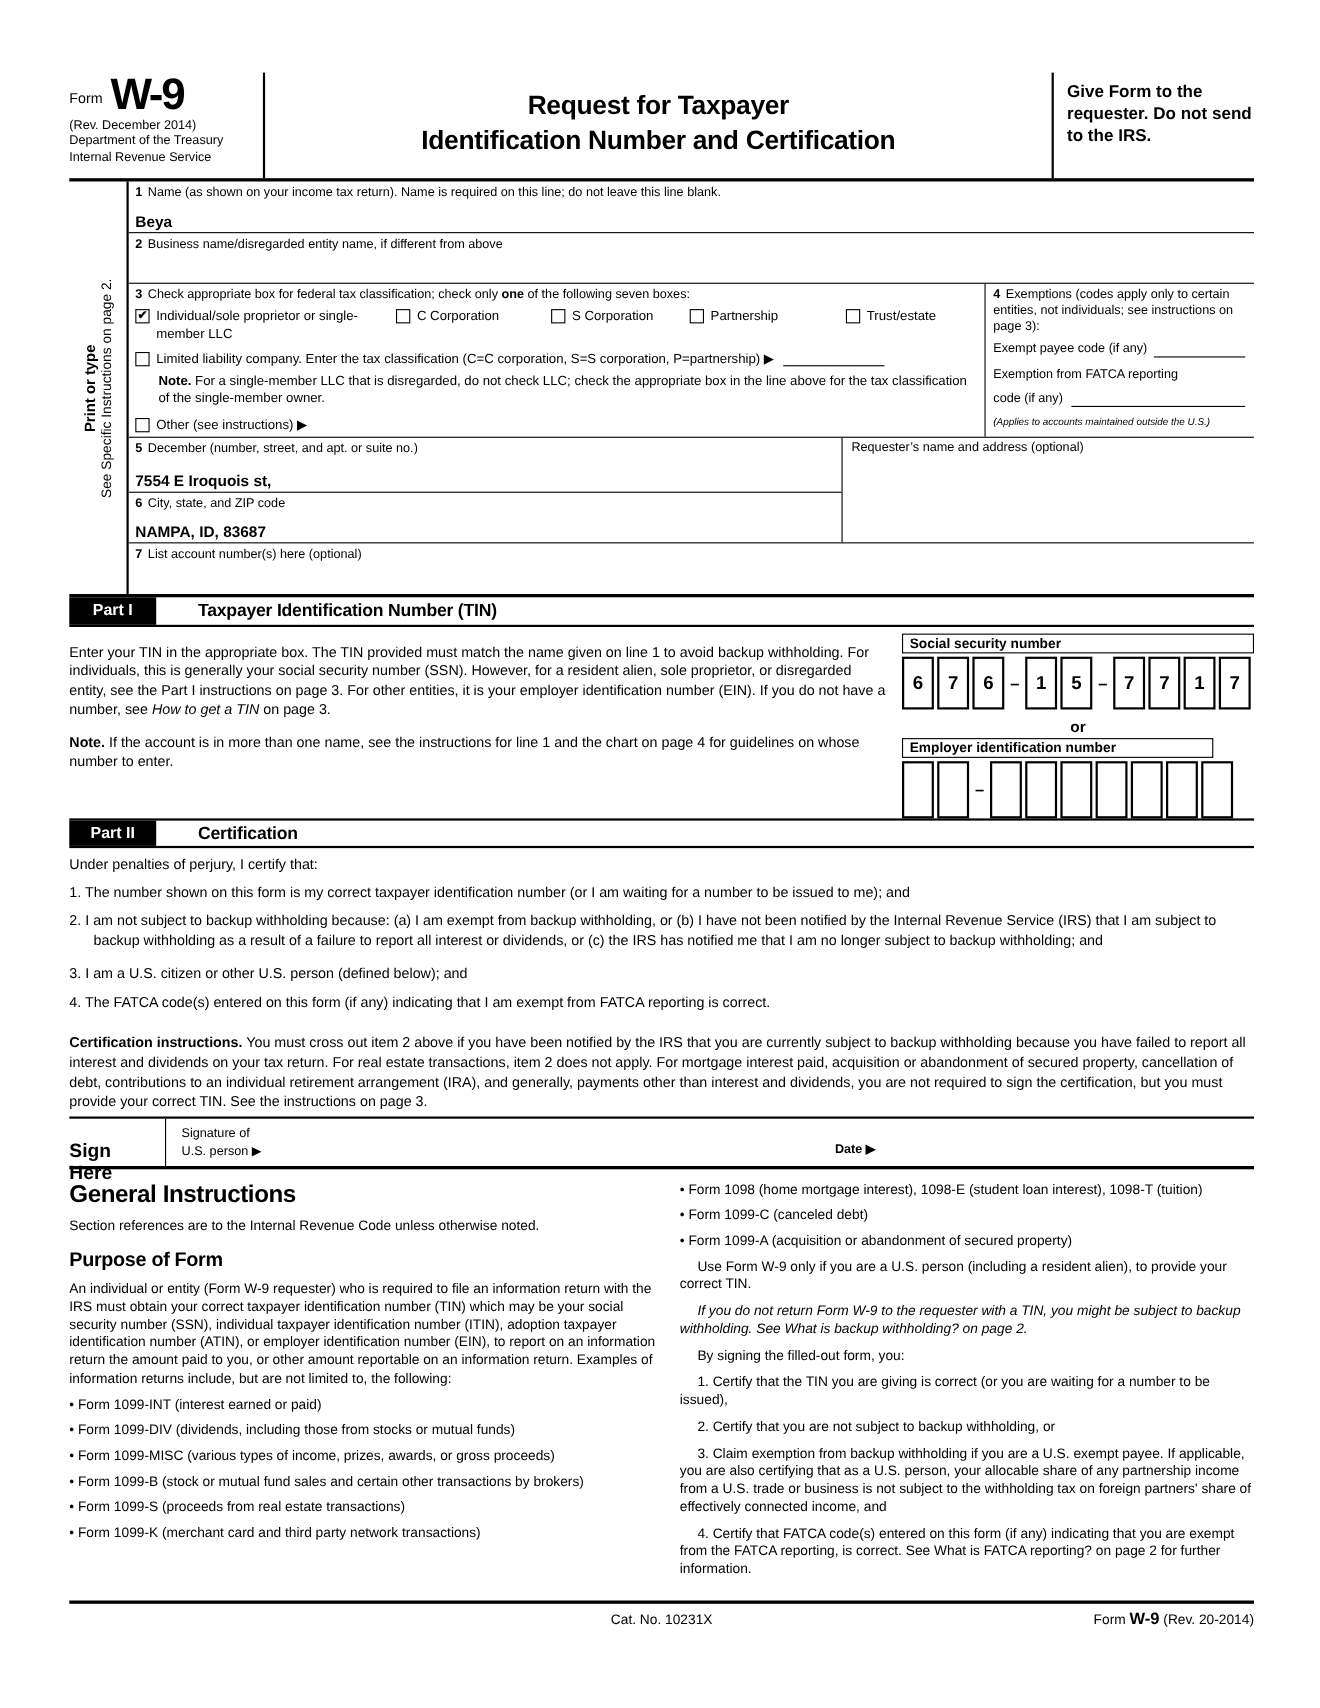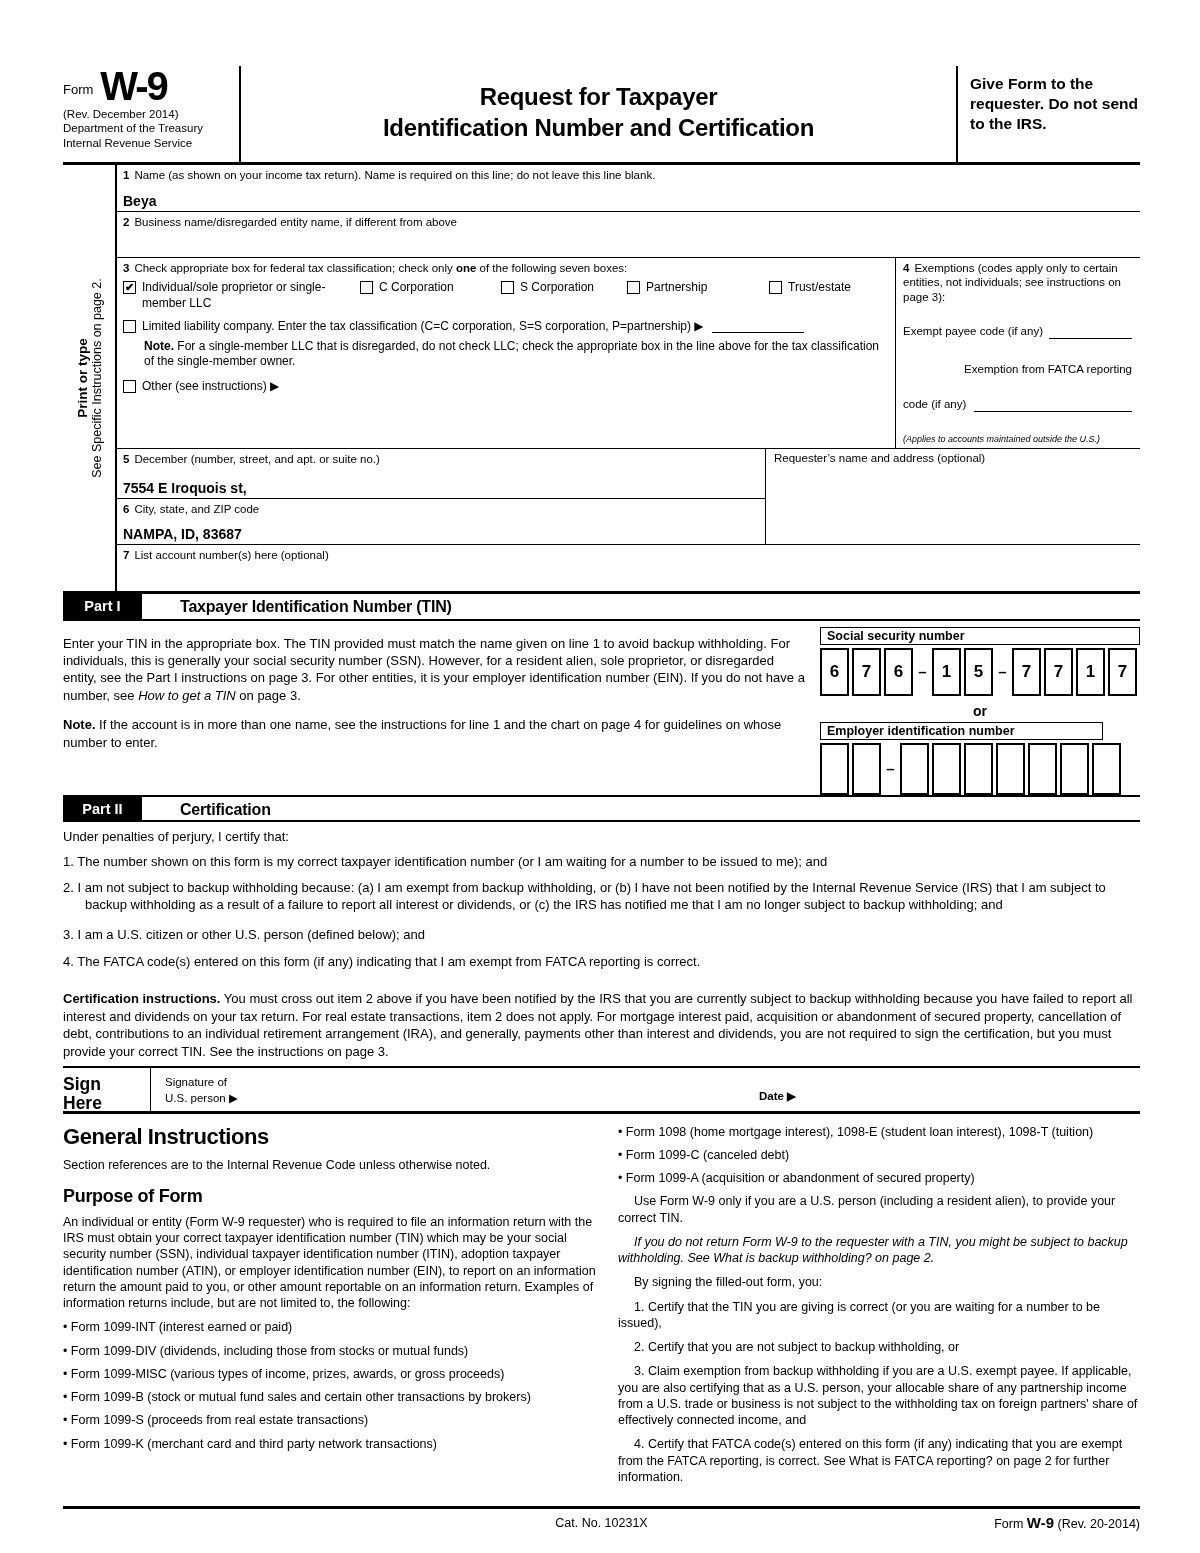--- a/index.html
+++ b/index.html
@@ -26,35 +26,35 @@
   .side-bold { display:block; font-weight:bold; font-size:13.5px; }
   .side-reg { display:block; font-size:12.5px; }
   .rows { flex:1; border-left:2px solid #000; }
   .lbl { font-size:11.5px; line-height:1.25; }
   .fnum { font-weight:bold; margin-right:5px; }
   .fval { font-size:14px; font-weight:bold; }
   .row1 { border-bottom:1px solid #000; height:47px; padding:3px 6px 2px; display:flex; flex-direction:column; justify-content:space-between; }
   .row2 { border-bottom:1px solid #000; height:46px; padding:3px 6px; }
   .row3 { border-bottom:1px solid #000; min-height:140px; display:flex; }
   .row3-left { flex:1; padding:3px 8px 4px 6px; }
-  .box4 { width:245px; border-left:1.5px solid #000; padding:3px 8px 2px 7px; font-size:11.5px; line-height:1.3; display:flex; flex-direction:column;gap:14px; }
+  .box4 { width:245px; border-left:1.5px solid #000; padding:3px 8px 2px 7px; font-size:11.5px; line-height:1.3; display:flex; flex-direction:column; }
   .cb-row { display:flex; margin-top:5px; font-size:12px; }
   .cb { width:13px; height:13px; border:1.5px solid #000; flex-shrink:0; margin-right:6px; font-size:11px; line-height:11px; text-align:center; font-weight:bold; margin-top:1px; }
   .cb-item { display:flex; line-height:1.3; }
   .cbi-1 { width:237px; } .cbi-2 { width:141px; } .cbi-3 { width:126px; } .cbi-4 { width:142px; }
   .llc-row { display:flex; margin-top:7px; font-size:12px; align-items:flex-end; }
   .llc-row .cb { align-self:flex-start; }
   .blank-line { flex:1; max-width:92px; border-bottom:1.5px solid #000; height:14px; margin-left:8px; }
   .note3 { margin:6px 0 0 21px; font-size:12px; line-height:1.3; }
   .other-row { display:flex; margin-top:9px; font-size:12px; }
   .b { font-weight:bold; }
   .u-flex { display:inline-block; border-bottom:1px solid #000; }
   .exempt-line { margin-top:6px; display:flex; align-items:flex-end; }
   .exempt-line .u-flex { flex:1; margin-left:6px; height:13px; }
-  .fatca-1 { margin-top:9px;text-align:right; }
+  .fatca-1 { margin-top:9px; }
   .fatca-2 { margin-top:6px; display:flex; align-items:flex-end; }
   .fatca-2 .u-flex { flex:1; margin-left:8px; height:13px; }
   .applies { font-size:9px; font-style:italic; margin-top:8px; }
   .row56 { display:flex; border-bottom:1px solid #000; }
   .addr-col { flex:1; }
   .row5 { border-bottom:1px solid #000; height:50px; padding:3px 6px 2px; display:flex; flex-direction:column; justify-content:space-between; }
   .row6 { height:45px; padding:3px 6px 2px; display:flex; flex-direction:column; justify-content:space-between; }
   .req-box { width:375px; border-left:1.5px solid #000; padding:3px 8px; font-size:11.5px; }
   .row7 { height:46px; padding:3px 6px; }
 
@@ -78,21 +78,21 @@
   .or-word { font-weight:bold; font-size:14px; margin:7px 0 3px;text-align:center; }
 
   
   .p2-intro { font-size:13px; margin-top:7px; }
   .cert-item { font-size:13px; line-height:1.33; padding-left:22px; text-indent:-22px; margin-top:9px; }
   .cert-item.gap { margin-top:13px; }
   .cert-instr { font-size:13px; line-height:1.36; margin-top:20px; }
 
   
   .sign-row { display:flex; border-top:2px solid #000; border-bottom:3px solid #000; height:48px; margin-top:5px; }
-  .sign-word { width:87px; font-weight:bold; font-size:17.5px; line-height:1.13; padding-top:7px; }
+  .sign-word { width:87px; font-weight:bold; font-size:17.5px; line-height:1.13; padding-top:20px; }
   .sign-cell { flex:1; border-left:1.5px solid #000; position:relative; padding:6px 0 0 14px; font-size:11.5px; line-height:1.4; }
   .sig-arrow-zone { position:absolute; left:160px; right:420px; bottom:8px; height:20px; }
   .date-label { position:absolute; left:608px; bottom:7px; font-size:11.5px; font-weight:bold; }
   .date-zone { position:absolute; left:650px; right:10px; bottom:8px; height:20px; }
 
   
   .gen { display:flex; gap:18px; padding-top:10px; height:388px; overflow:hidden; }
   .gcol-l { width:537px; }
   .gcol-r { width:522px; }
   .gh1 { font-size:22px; font-weight:bold; letter-spacing:-0.4px; margin-bottom:7px; }

